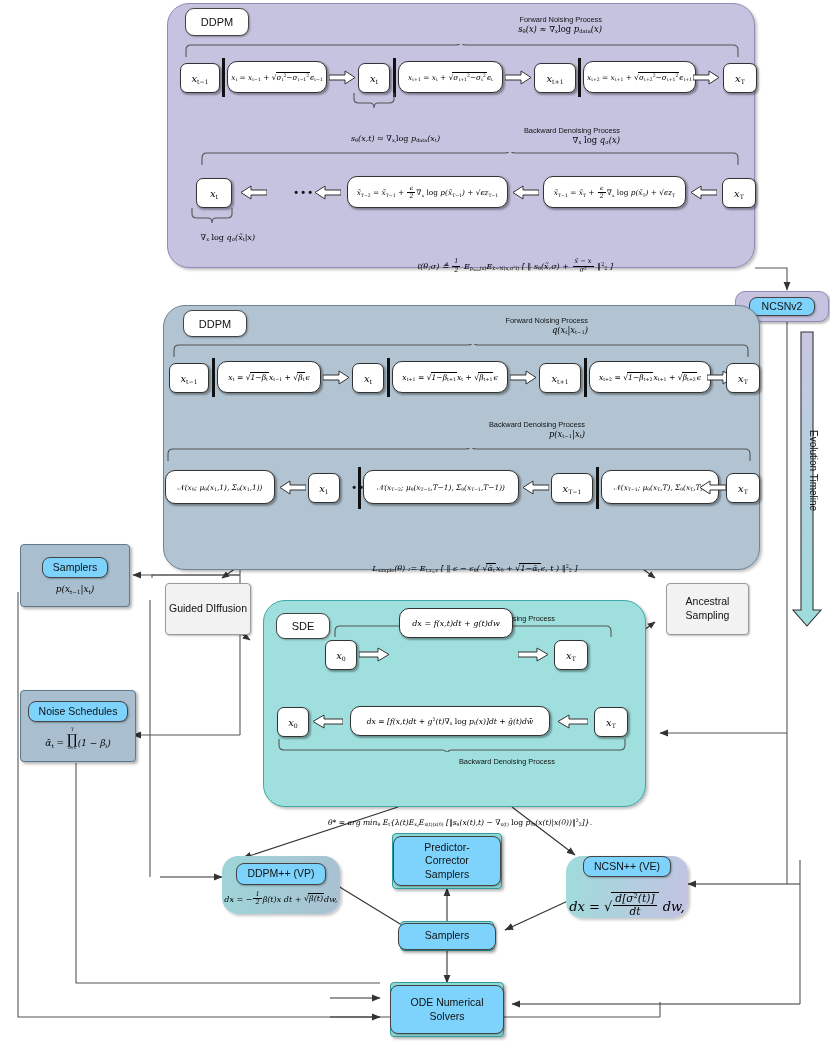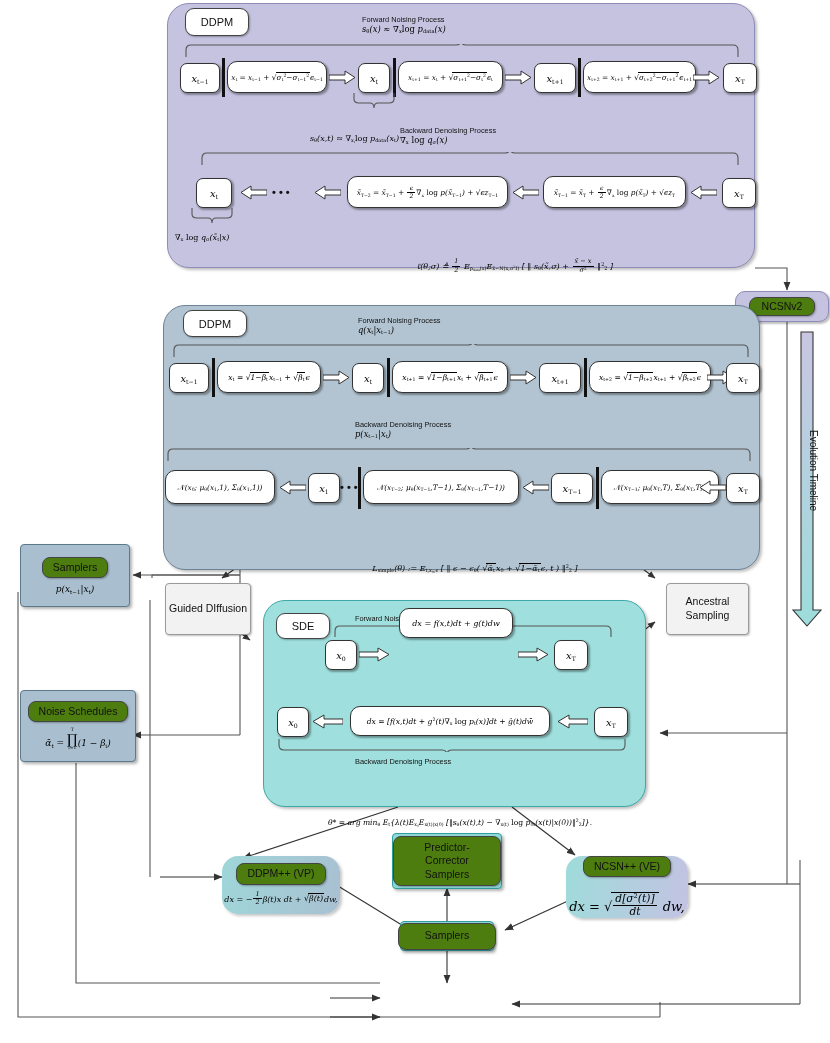--- a/index.html
+++ b/index.html
@@ -21,21 +21,21 @@
   
   .node{position:absolute;background:#fff;border:1.1px solid #333;border-radius:7px;
         display:flex;align-items:center;justify-content:center;
         box-shadow:1.5px 1.5px 2px rgba(0,0,0,.35);}
   
   .eqbox{position:absolute;background:#fff;border:1.1px solid #333;border-radius:10px;
         display:flex;align-items:center;justify-content:center;
         box-shadow:1.5px 1.5px 2px rgba(0,0,0,.35);padding:0 6px;box-sizing:border-box;}
   .vbar{position:absolute;background:#111;width:2.6px;}
 
-  .caption{position:absolute;font-size:7.4px;color:#111;text-align:left;line-height:1.25;white-space:nowrap;}
+  .caption{position:absolute;font-size:7.4px;color:#111;text-align:right;line-height:1.25;white-space:nowrap;}
   .loss{position:absolute;text-align:center;white-space:nowrap;margin-top:36px;}
 
   
   .m{font-family:"DejaVu Serif",serif;font-style:italic;color:#000;white-space:nowrap;}
   .m .up{font-style:normal;}
   sub,sup{font-style:normal;font-size:.62em;line-height:0;}
   sub{vertical-align:-.28em;}
   sup{vertical-align:.55em;}
   .frac{display:inline-block;vertical-align:-.42em;text-align:center;font-size:.82em;margin:0 1px;}
   .frac .n{display:block;border-bottom:1px solid #000;padding:0 2px;line-height:1.15;}
@@ -47,21 +47,21 @@
   .concept{position:absolute;border-radius:4px;box-sizing:border-box;
            display:flex;flex-direction:column;align-items:center;justify-content:center;
            box-shadow:2px 2px 3px rgba(0,0,0,.3);}
   .concept.blue{background:#a9bfcf;border:1.8px solid #5d7a8c;}
   .concept.plain{background:#f2f2f2;border:1.1px solid #9a9a9a;box-shadow:1px 1px 2px rgba(0,0,0,.25);}
   .concept.teal{background:#8fd9d8;border:1.8px solid #2f9e9d;}
   .concept.grad-vp{background:linear-gradient(100deg,#9fd6d9 0%,#a9c0d2 100%);border:none;border-radius:16px;
                    box-shadow:2px 2px 3px rgba(0,0,0,.22);}
   .concept.grad-ve{background:linear-gradient(100deg,#9fdcdb 0%,#c3c2e2 100%);border:none;border-radius:16px;
                    box-shadow:2px 2px 3px rgba(0,0,0,.22);gap:9px;}
-  .innerlabel{background:#4d7c0f;border:1.1px solid #444;border-radius:8px;font-size:10.5px;
+  .innerlabel{background:#7dd3fc;border:1.1px solid #444;border-radius:8px;font-size:10.5px;
               color:#111;display:flex;align-items:center;justify-content:center;text-align:center;
               padding:3px 10px;box-shadow:1px 1px 2px rgba(0,0,0,.28);line-height:1.25;}
   .plainlabel{font-size:10.5px;color:#111;text-align:center;line-height:1.3;}
   .subeq{margin-top:6px;font-size:9px;}
   #timeline-text{position:absolute;font-size:10px;color:#111;
      writing-mode:vertical-rl;text-orientation:mixed;white-space:nowrap;}
 
   
   .pill{position:absolute;background:#c5c3e0;border:1.4px solid #8f8cb8;border-radius:10px;
         display:flex;align-items:center;justify-content:center;box-shadow:1.5px 1.5px 2px rgba(0,0,0,.25);}
@@ -469,14 +469,17 @@
   </div>
 
   <div class="concept teal" style="left:392px;top:833px;width:110px;height:56px;">
     <div class="innerlabel" style="width:86px;height:42px;">Predictor-Corrector Samplers</div>
   </div>
 
   <div class="concept teal" style="left:400px;top:921px;width:94px;height:30px;">
     <div class="innerlabel" style="width:76px;height:19px;">Samplers</div>
   </div>
 
+  <div class="concept teal" style="left:390px;top:982px;width:114px;height:55px;">
+    <div class="innerlabel" style="width:92px;height:41px;">ODE Numerical Solvers</div>
+  </div>
 
 </div>
 
 </body></html>

